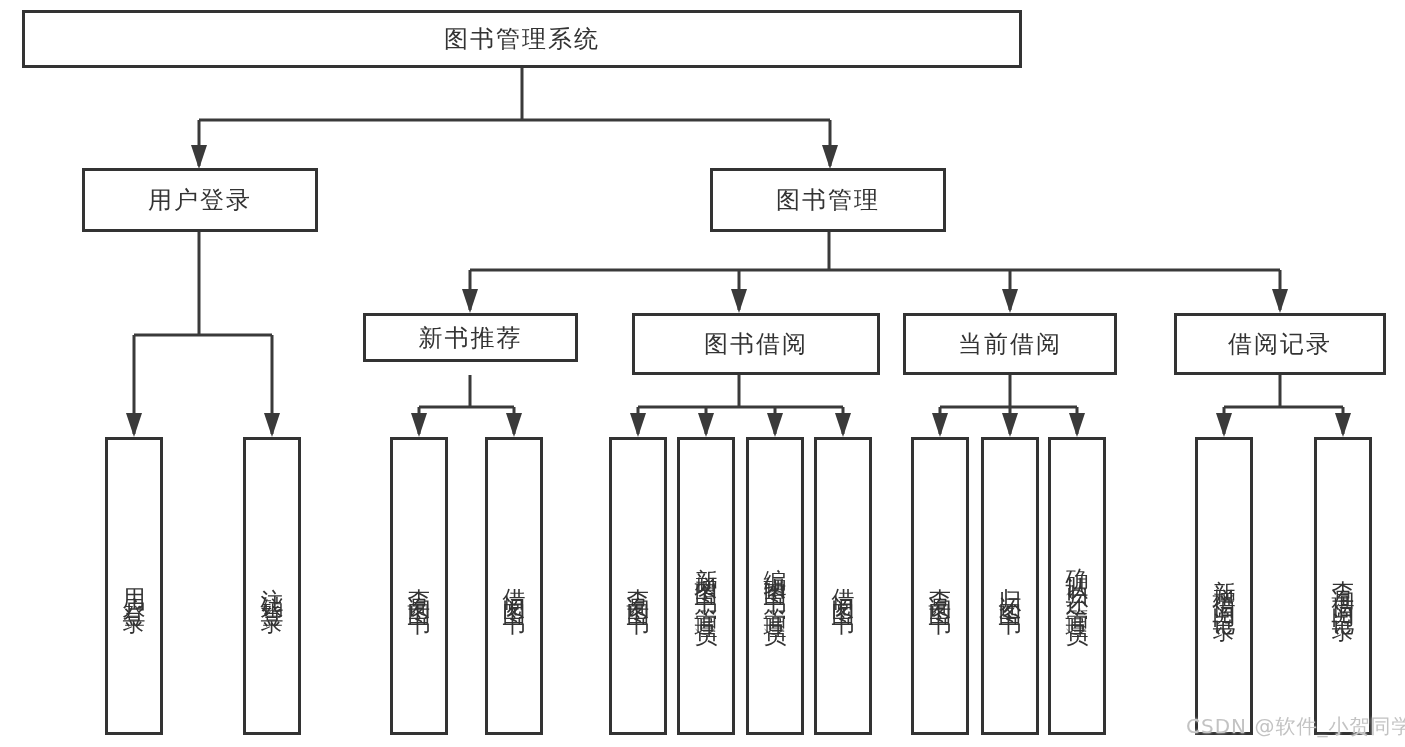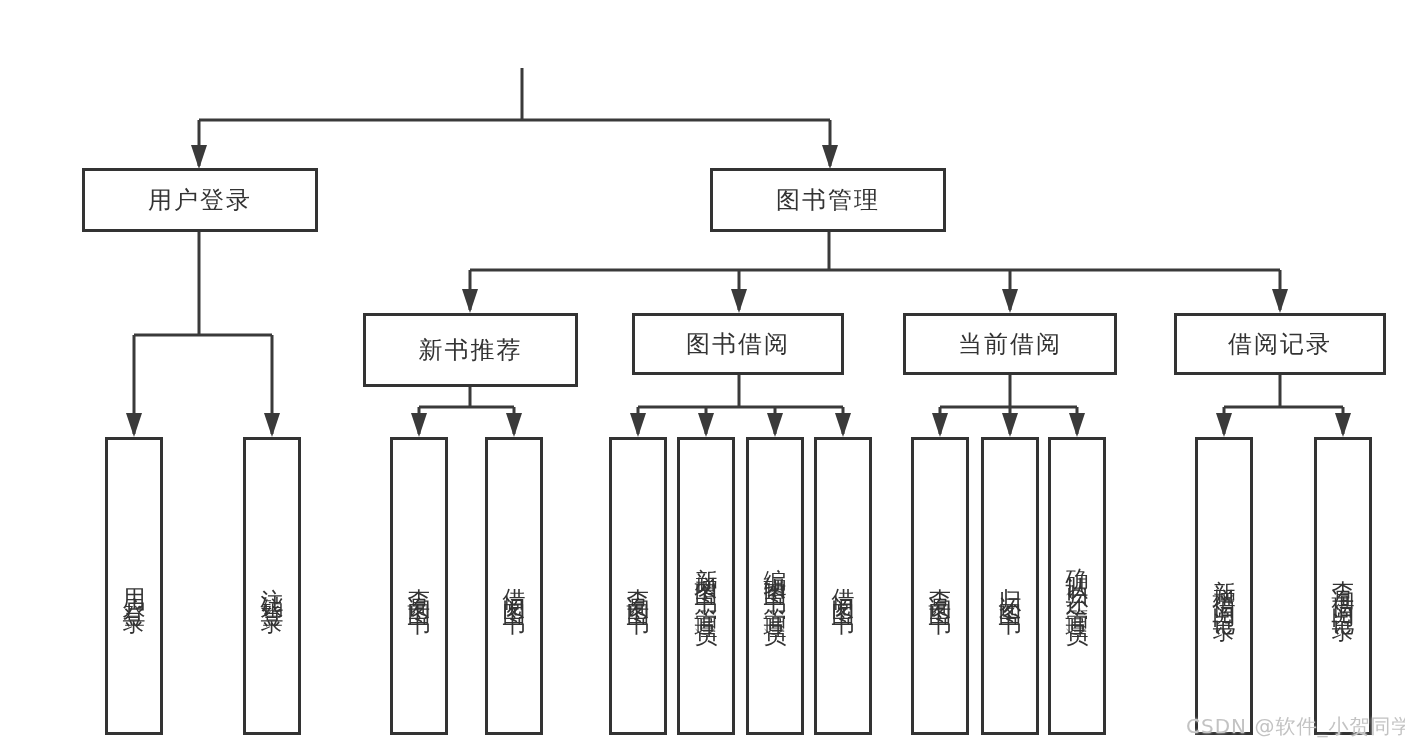--- a/index.html
+++ b/index.html
@@ -89,26 +89,27 @@
       <polygon points="775,437 767,413 783,413"></polygon>
       <polygon points="843,437 835,413 851,413"></polygon>
       <polygon points="940,437 932,413 948,413"></polygon>
       <polygon points="1010,437 1002,413 1018,413"></polygon>
       <polygon points="1077,437 1069,413 1085,413"></polygon>
       <polygon points="1224,437 1216,413 1232,413"></polygon>
       <polygon points="1343,437 1335,413 1351,413"></polygon>
     </g>
   </svg>
 
+  <div class="node hnode" style="left:22px; top:10px; width:1000px; height:58px;">图书管理系统</div>
 
   <div class="node hnode" style="left:82px; top:168px; width:236px; height:64px;">用户登录</div>
   <div class="node hnode" style="left:710px; top:168px; width:236px; height:64px;font-family:Liberation Mono, monospace;">图书管理</div>
 
-  <div class="node hnode" style="left:363px; top:313px; width:215px; height:74px;">新书推荐</div>
-  <div class="node hnode" style="left:632px; top:313px; width:212px; height:62px;">图书借阅</div>
+  <div class="node hnode" style="left:363px; top:313px; width:215px; height:49px;">新书推荐</div>
+  <div class="node hnode" style="left:632px; top:313px; width:248px; height:62px;">图书借阅</div>
   <div class="node hnode" style="left:903px; top:313px; width:214px; height:62px;font-family:Liberation Serif, serif;">当前借阅</div>
   <div class="node hnode" style="left:1174px; top:313px; width:212px; height:62px;">借阅记录</div>
 
   <div class="node vnode" style="left:105px; top:437px; width:58px; height:298px;">用户登录</div>
   <div class="node vnode" style="left:243px; top:437px; width:58px; height:298px;">注销登录</div>
 
   <div class="node vnode" style="left:390px; top:437px; width:58px; height:298px;">查询图书</div>
   <div class="node vnode" style="left:485px; top:437px; width:58px; height:298px;">借阅图书</div>
 
   <div class="node vnode" style="left:609px; top:437px; width:58px; height:298px;">查询图书</div>

